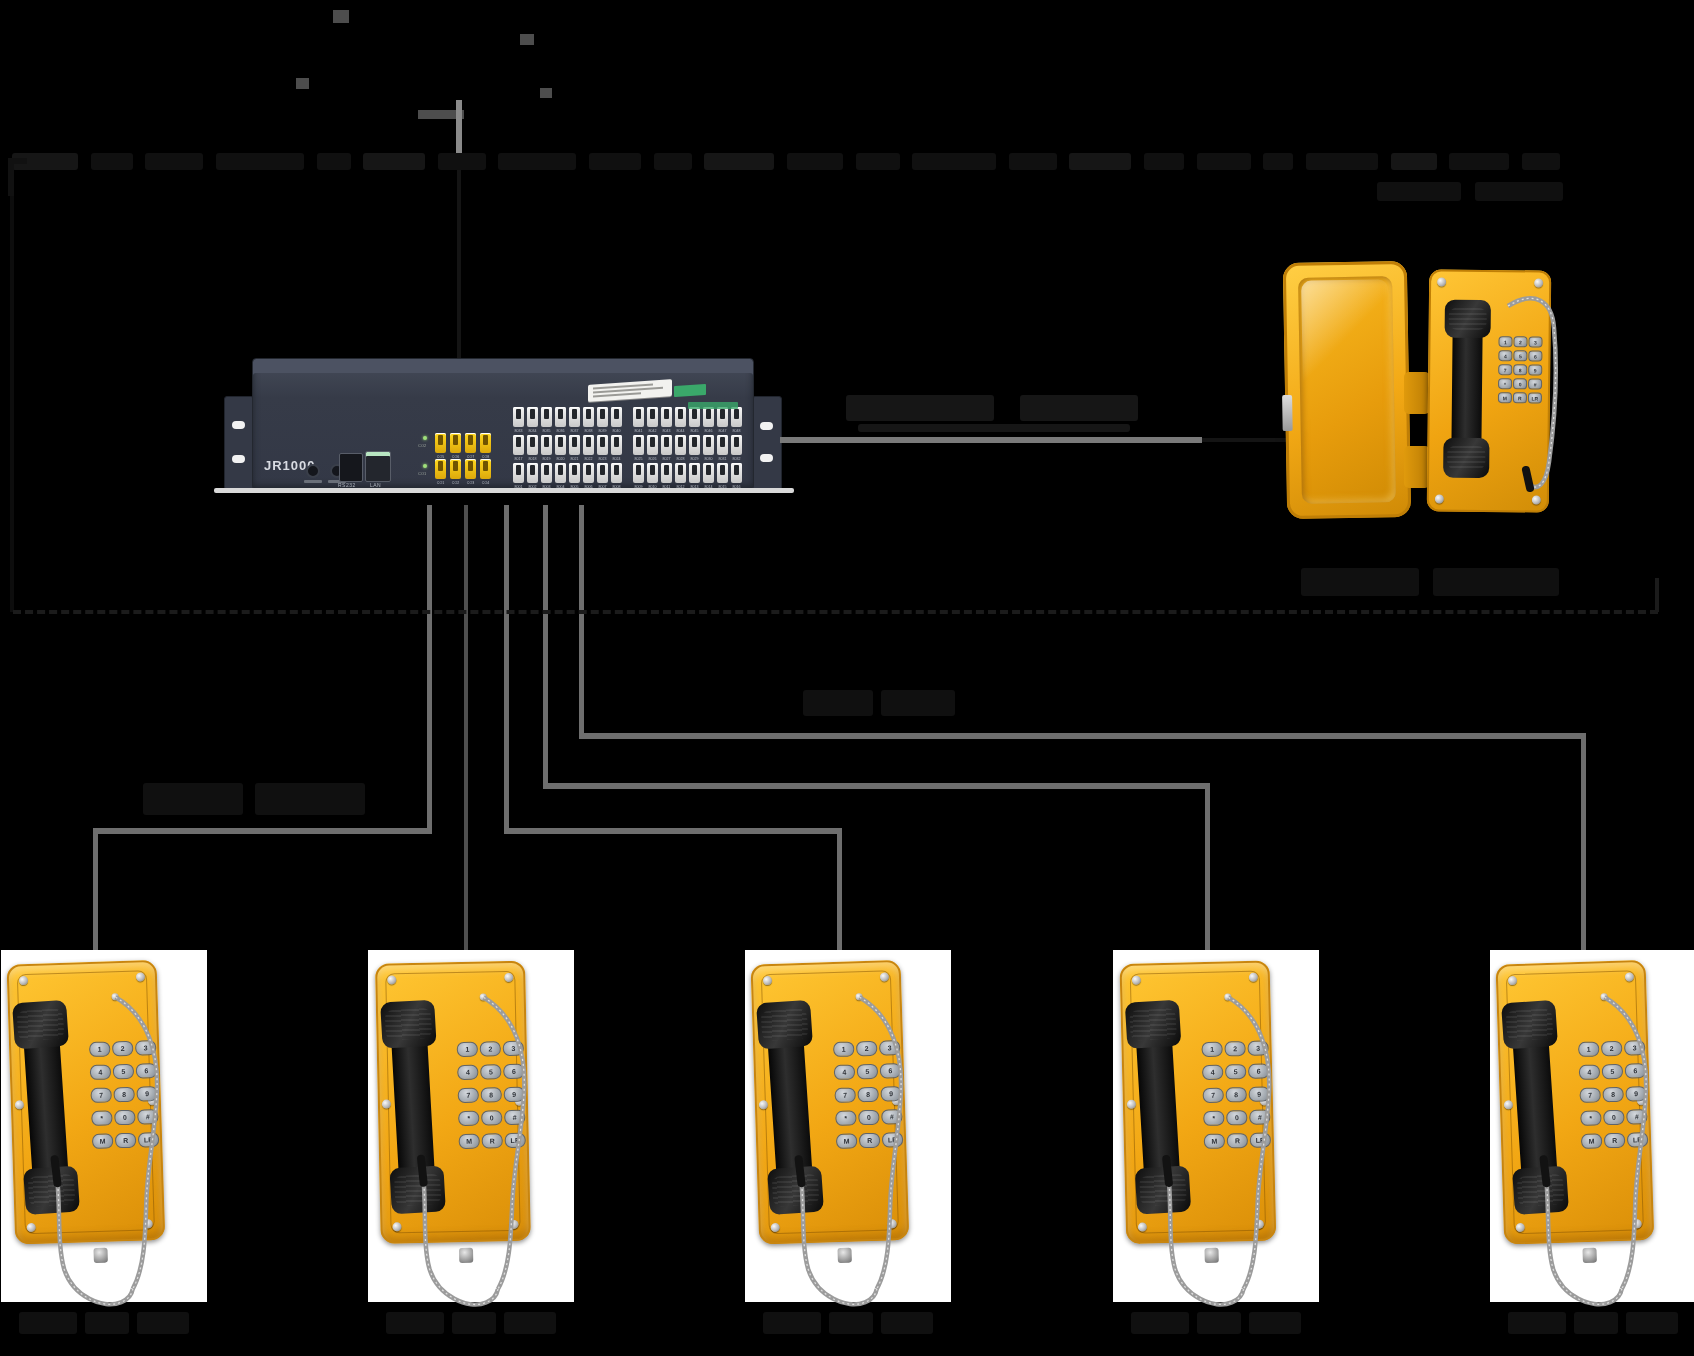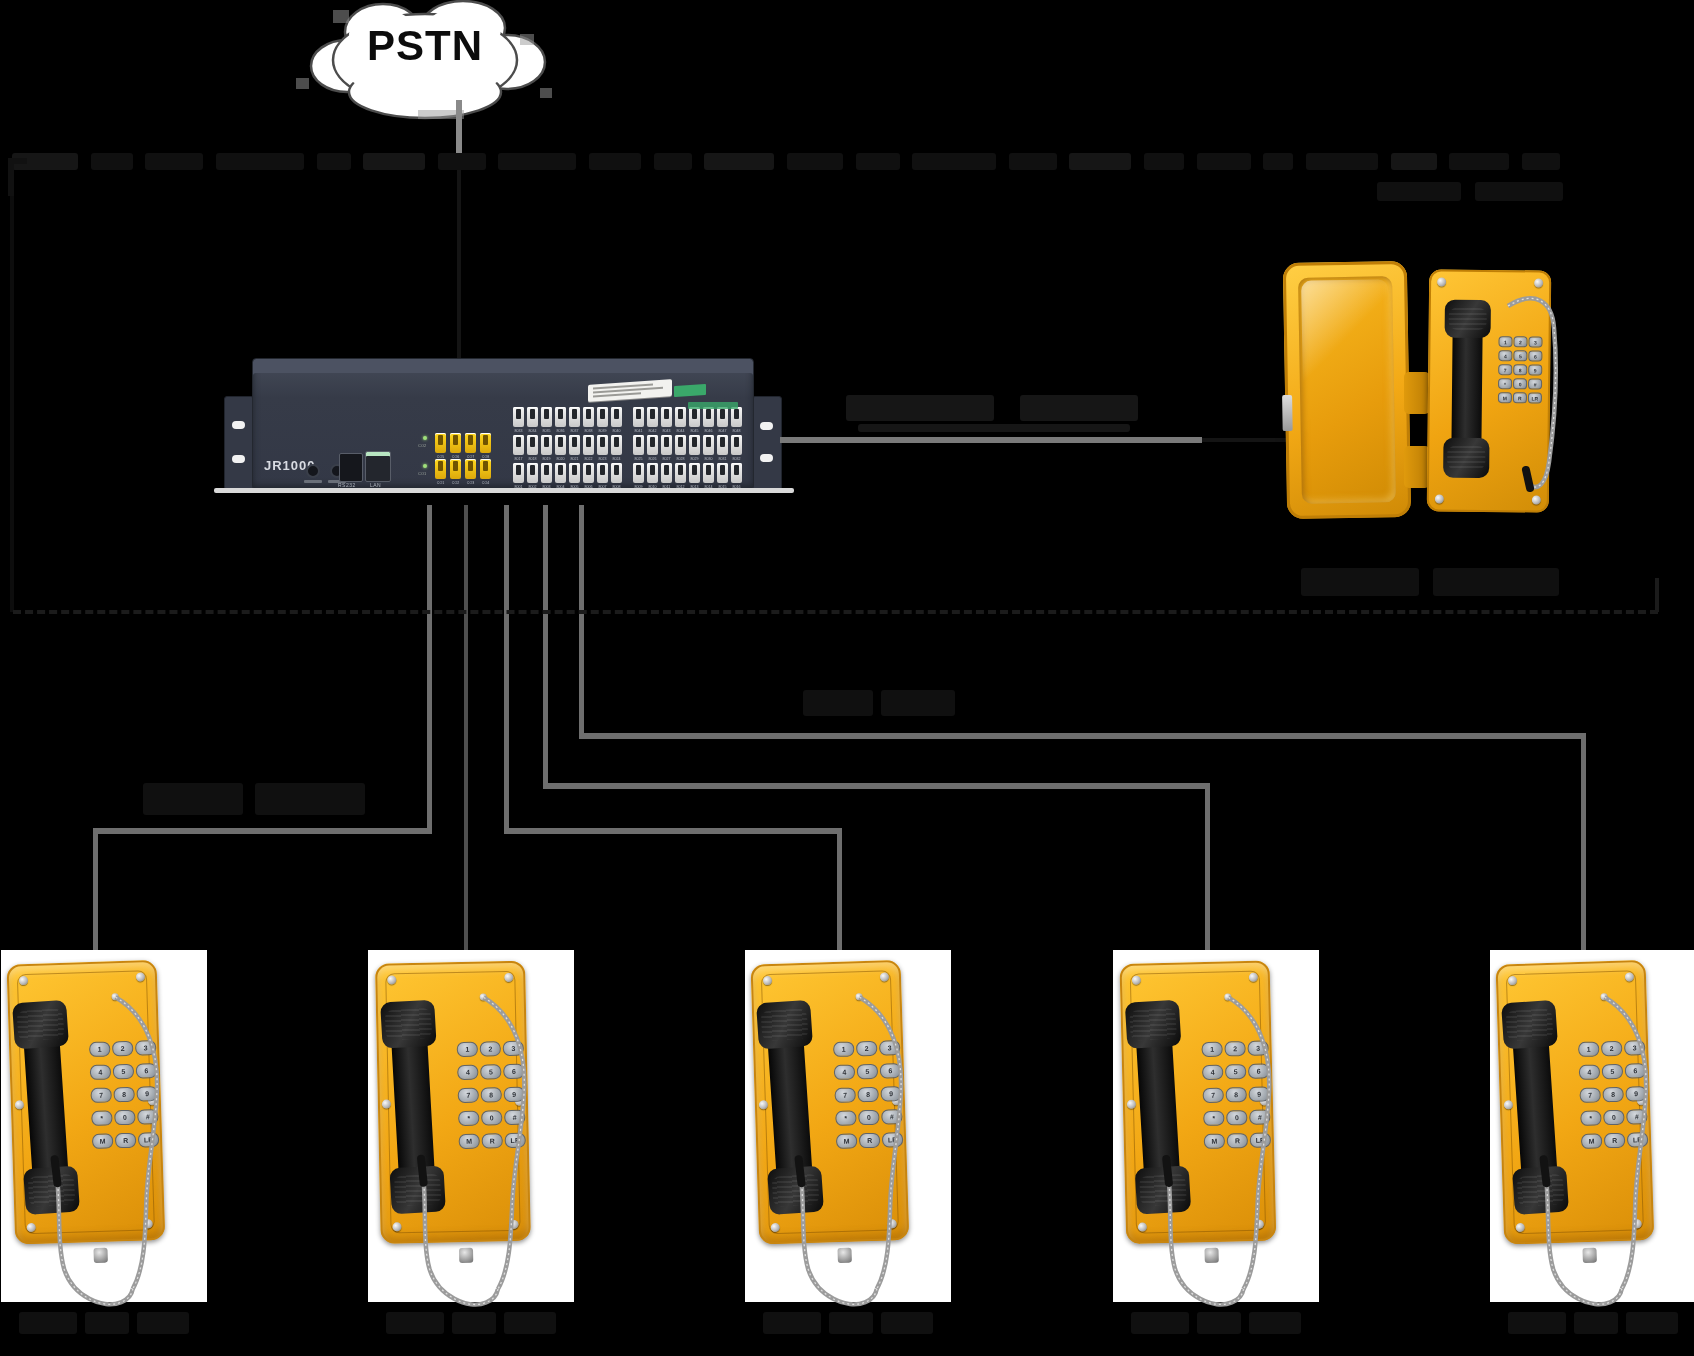--- a/index.html
+++ b/index.html
@@ -88,39 +88,20 @@
   .pb-handset .hs-ear{width:46px;height:38px;}
   .pb-handset .hs-mouth{width:46px;height:40px;top:138px;}
   .minikeys{position:absolute;left:70px;top:66px;display:grid;grid-template-columns:repeat(3,13px);grid-auto-rows:12px;gap:2px;}
   .minikeys .key{width:12px;height:9px;font-size:5px;border-radius:4px;}
 </style>
 </head>
 <body>
 
 <div class="stage">
 
-  <div class="abs" style="left:295px;top:0;width:260px;height:125px;">
-    <svg width="260" height="125" viewBox="0 0 260 125">
-      <g fill="#ffffff" stroke="#4c4c4c" stroke-width="2.5">
-        <ellipse cx="88" cy="32" rx="38" ry="28"></ellipse>
-        <ellipse cx="168" cy="28" rx="42" ry="27"></ellipse>
-        <ellipse cx="52" cy="66" rx="36" ry="26"></ellipse>
-        <ellipse cx="212" cy="62" rx="38" ry="27"></ellipse>
-        <ellipse cx="130" cy="60" rx="92" ry="46"></ellipse>
-        <ellipse cx="130" cy="92" rx="76" ry="26"></ellipse>
-      </g>
-      <g fill="#ffffff" stroke="none">
-        <ellipse cx="130" cy="58" rx="88" ry="42"></ellipse>
-        <ellipse cx="88" cy="34" rx="34" ry="24"></ellipse>
-        <ellipse cx="168" cy="30" rx="38" ry="23"></ellipse>
-        <ellipse cx="130" cy="88" rx="72" ry="22"></ellipse>
-      </g>
-    </svg>
-    <div class="cloud-label">PSTN</div>
-  </div>
 
   <div class="artifact" style="left:333px;top:10px;width:16px;height:13px;"></div>
   <div class="artifact" style="left:520px;top:34px;width:14px;height:11px;"></div>
   <div class="artifact" style="left:296px;top:78px;width:13px;height:11px;"></div>
   <div class="artifact" style="left:540px;top:88px;width:12px;height:10px;"></div>
   <div class="artifact" style="left:418px;top:110px;width:46px;height:9px;"></div>
 
   <div class="wire" style="left:456px;top:100px;width:6px;height:62px;background:#8a8a8a;"></div>
   <div class="wire faint" style="left:457px;top:162px;width:4px;height:196px;"></div>
 

